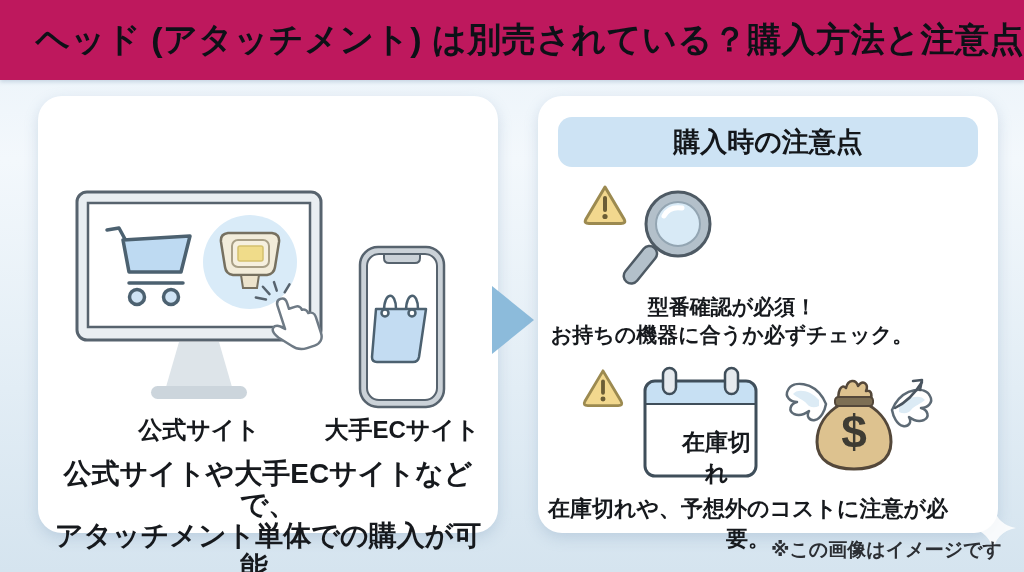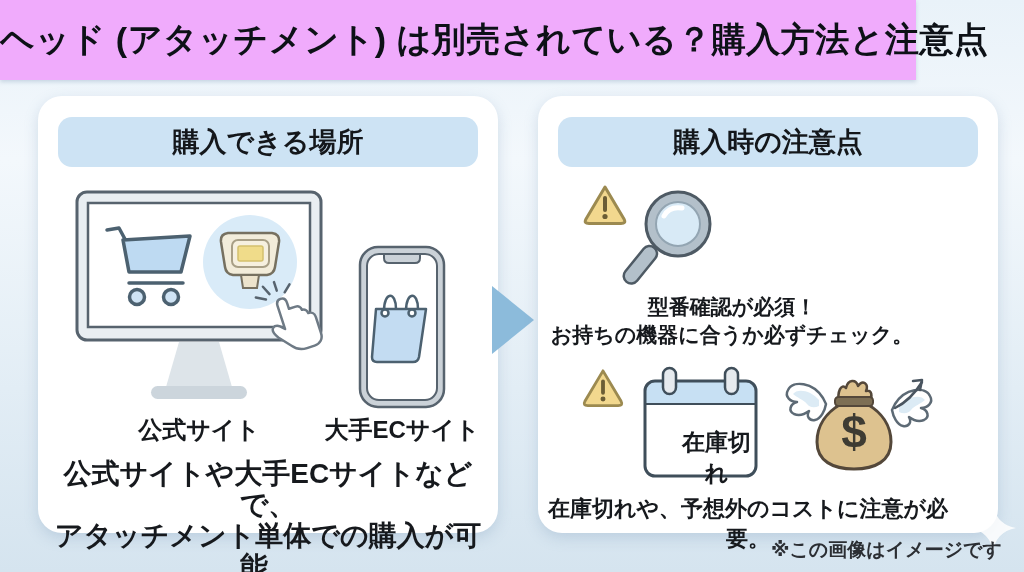--- a/index.html
+++ b/index.html
@@ -4,24 +4,24 @@
 <style>
   * { margin:0; padding:0; box-sizing:border-box; }
   html,body { width:1024px; height:572px; overflow:hidden; }
   body {
     font-family:"Liberation Sans","DejaVu Sans",sans-serif;
     background:linear-gradient(180deg,#e9f2f9 0%,#f3f8fc 28%,#e2edf5 68%,#d5e4ef 100%);
     position:relative;
     color:#14171b;
   }
   .header-band {
-    position:absolute; left:0; top:0; width:916px; height:80px;
-    background:#f0abfc;
+    position:absolute; left:0; top:0; width:1024px; height:80px;
+    background:#be185d;
     box-shadow:0 2px 4px rgba(140,165,190,.4);
-    display:flex; align-items:center; justify-content:flex-start;
+    display:flex; align-items:center; justify-content:flex-end;
   }
   .header-band h1 {
     font-size:34px; font-weight:800; letter-spacing:.5px; color:#0d1117;
     white-space:nowrap;
   }
   .panel {
     position:absolute; top:96px; width:460px; height:437px;
     background:#ffffff; border-radius:24px;
     box-shadow:0 5px 14px rgba(125,155,185,.30);
   }
@@ -61,21 +61,20 @@
   .sparkle { position:absolute; left:970px; top:503px; opacity:.85; }
 </style>
 </head>
 <body>
 
 <div class="header-band">
   <h1>ヘッド (アタッチメント) は別売されている？購入方法と注意点</h1>
 </div>
 
 <div class="panel left">
-  <div class="pill">購入できる場所</div>
 
   <svg class="abs" style="left:37px; top:94px;" width="248" height="215" viewBox="0 0 248 215">
 
     <path d="M104,152 L144,152 L157,197 L91,197 Z" fill="#dde4e9"></path>
     <rect x="76" y="196" width="96" height="13" rx="6.5" fill="#ccd5dc"></rect>
 
     <rect x="2" y="2" width="244" height="148" rx="10" fill="#e9eef2" stroke="#57636e" stroke-width="3"></rect>
     <rect x="13" y="13" width="222" height="124" fill="#ffffff" stroke="#57636e" stroke-width="2.5"></rect>
 
     <g stroke="#4c6170" stroke-width="3.5" stroke-linecap="round" stroke-linejoin="round">

